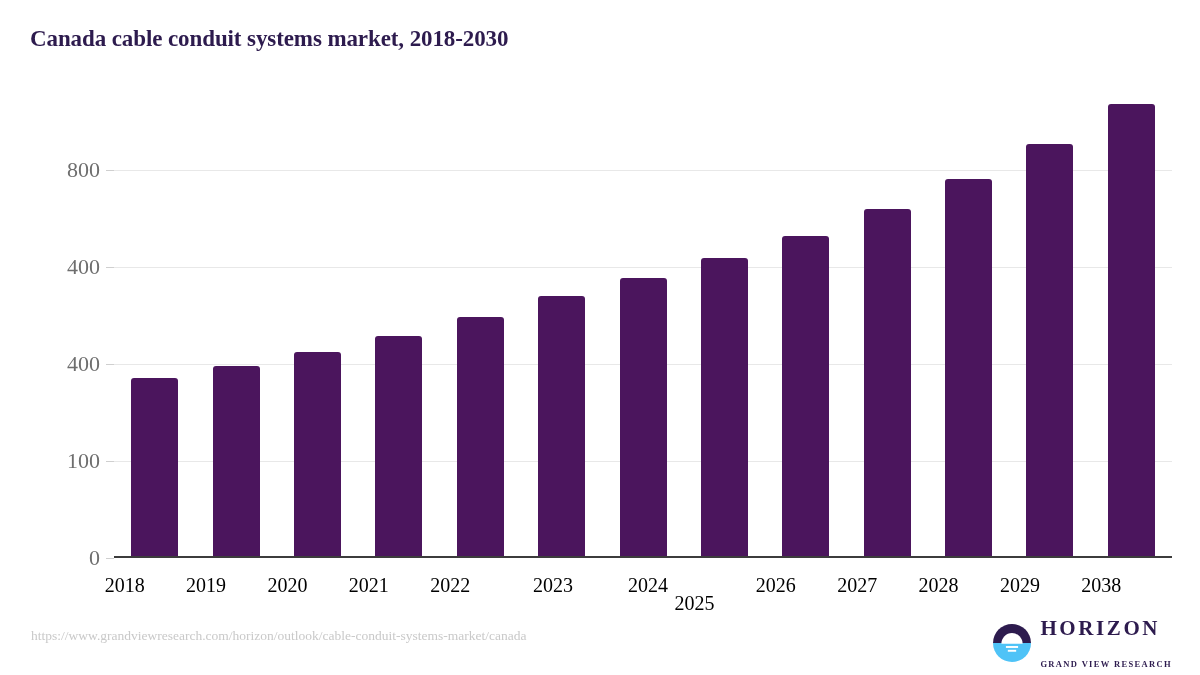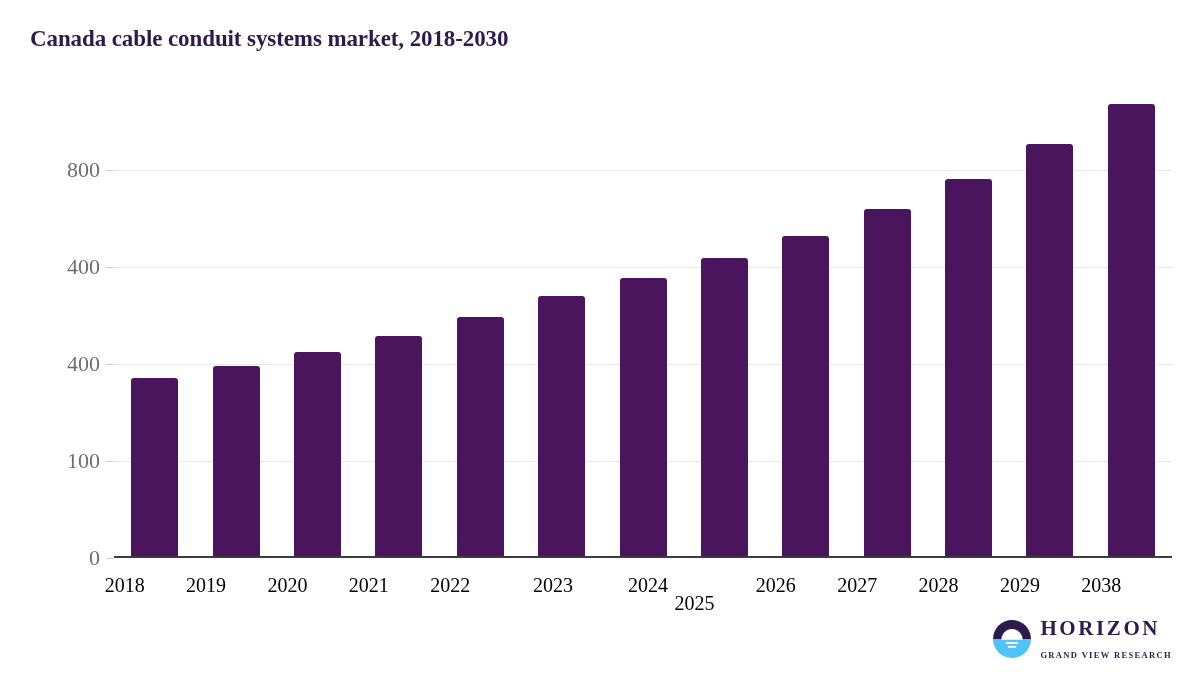--- a/index.html
+++ b/index.html
@@ -135,21 +135,21 @@
     font-size: 21px;
     font-weight: bold;
     letter-spacing: 2.6px;
     color: #2d1b4e;
   }
   #logo-tagline {
     font-size: 8.5px;
     font-weight: bold;
     letter-spacing: 1.35px;
     color: #2d1b4e;
-    margin-top: 12px;
+    margin-top: 21px;
   }
 </style>
 </head>
 <body>
 
 <div id="page">
 
   <div id="chart-title">Canada cable conduit systems market, 2018-2030</div>
 
   <div id="y-labels">
@@ -225,20 +225,21 @@
       <div class="xlabel" style="left: 533px; width: 100px; top: 574px;">2023</div>
       <div class="xlabel" style="left: 628px; width: 100px; top: 574px;">2024</div>
       <div class="xlabel" style="left: 674.385px; width: 100px; top: 592px;">2025</div>
       <div class="xlabel" style="left: 755.769px; width: 100px; top: 574px;">2026</div>
       <div class="xlabel" style="left: 837.154px; width: 100px; top: 574px;">2027</div>
       <div class="xlabel" style="left: 918.538px; width: 100px; top: 574px;">2028</div>
       <div class="xlabel" style="left: 999.923px; width: 100px; top: 574px;">2029</div>
       <div class="xlabel" style="left: 1081.31px; width: 100px; top: 574px;">2038</div>
     </div>
 
+  <div id="source-url">https://www.grandviewresearch.com/horizon/outlook/cable-conduit-systems-market/canada</div>
 
   <div id="logo">
     <svg id="logo-mark" viewBox="0 0 100 100">
       <defs>
         <clipPath id="circClip">
             <circle cx="50" cy="50" r="50"></circle>
           </clipPath>
       </defs>
       <g clip-path="url(#circClip)">
         <rect x="0" y="0" width="100" height="50" fill="#2d1b4e"></rect>

